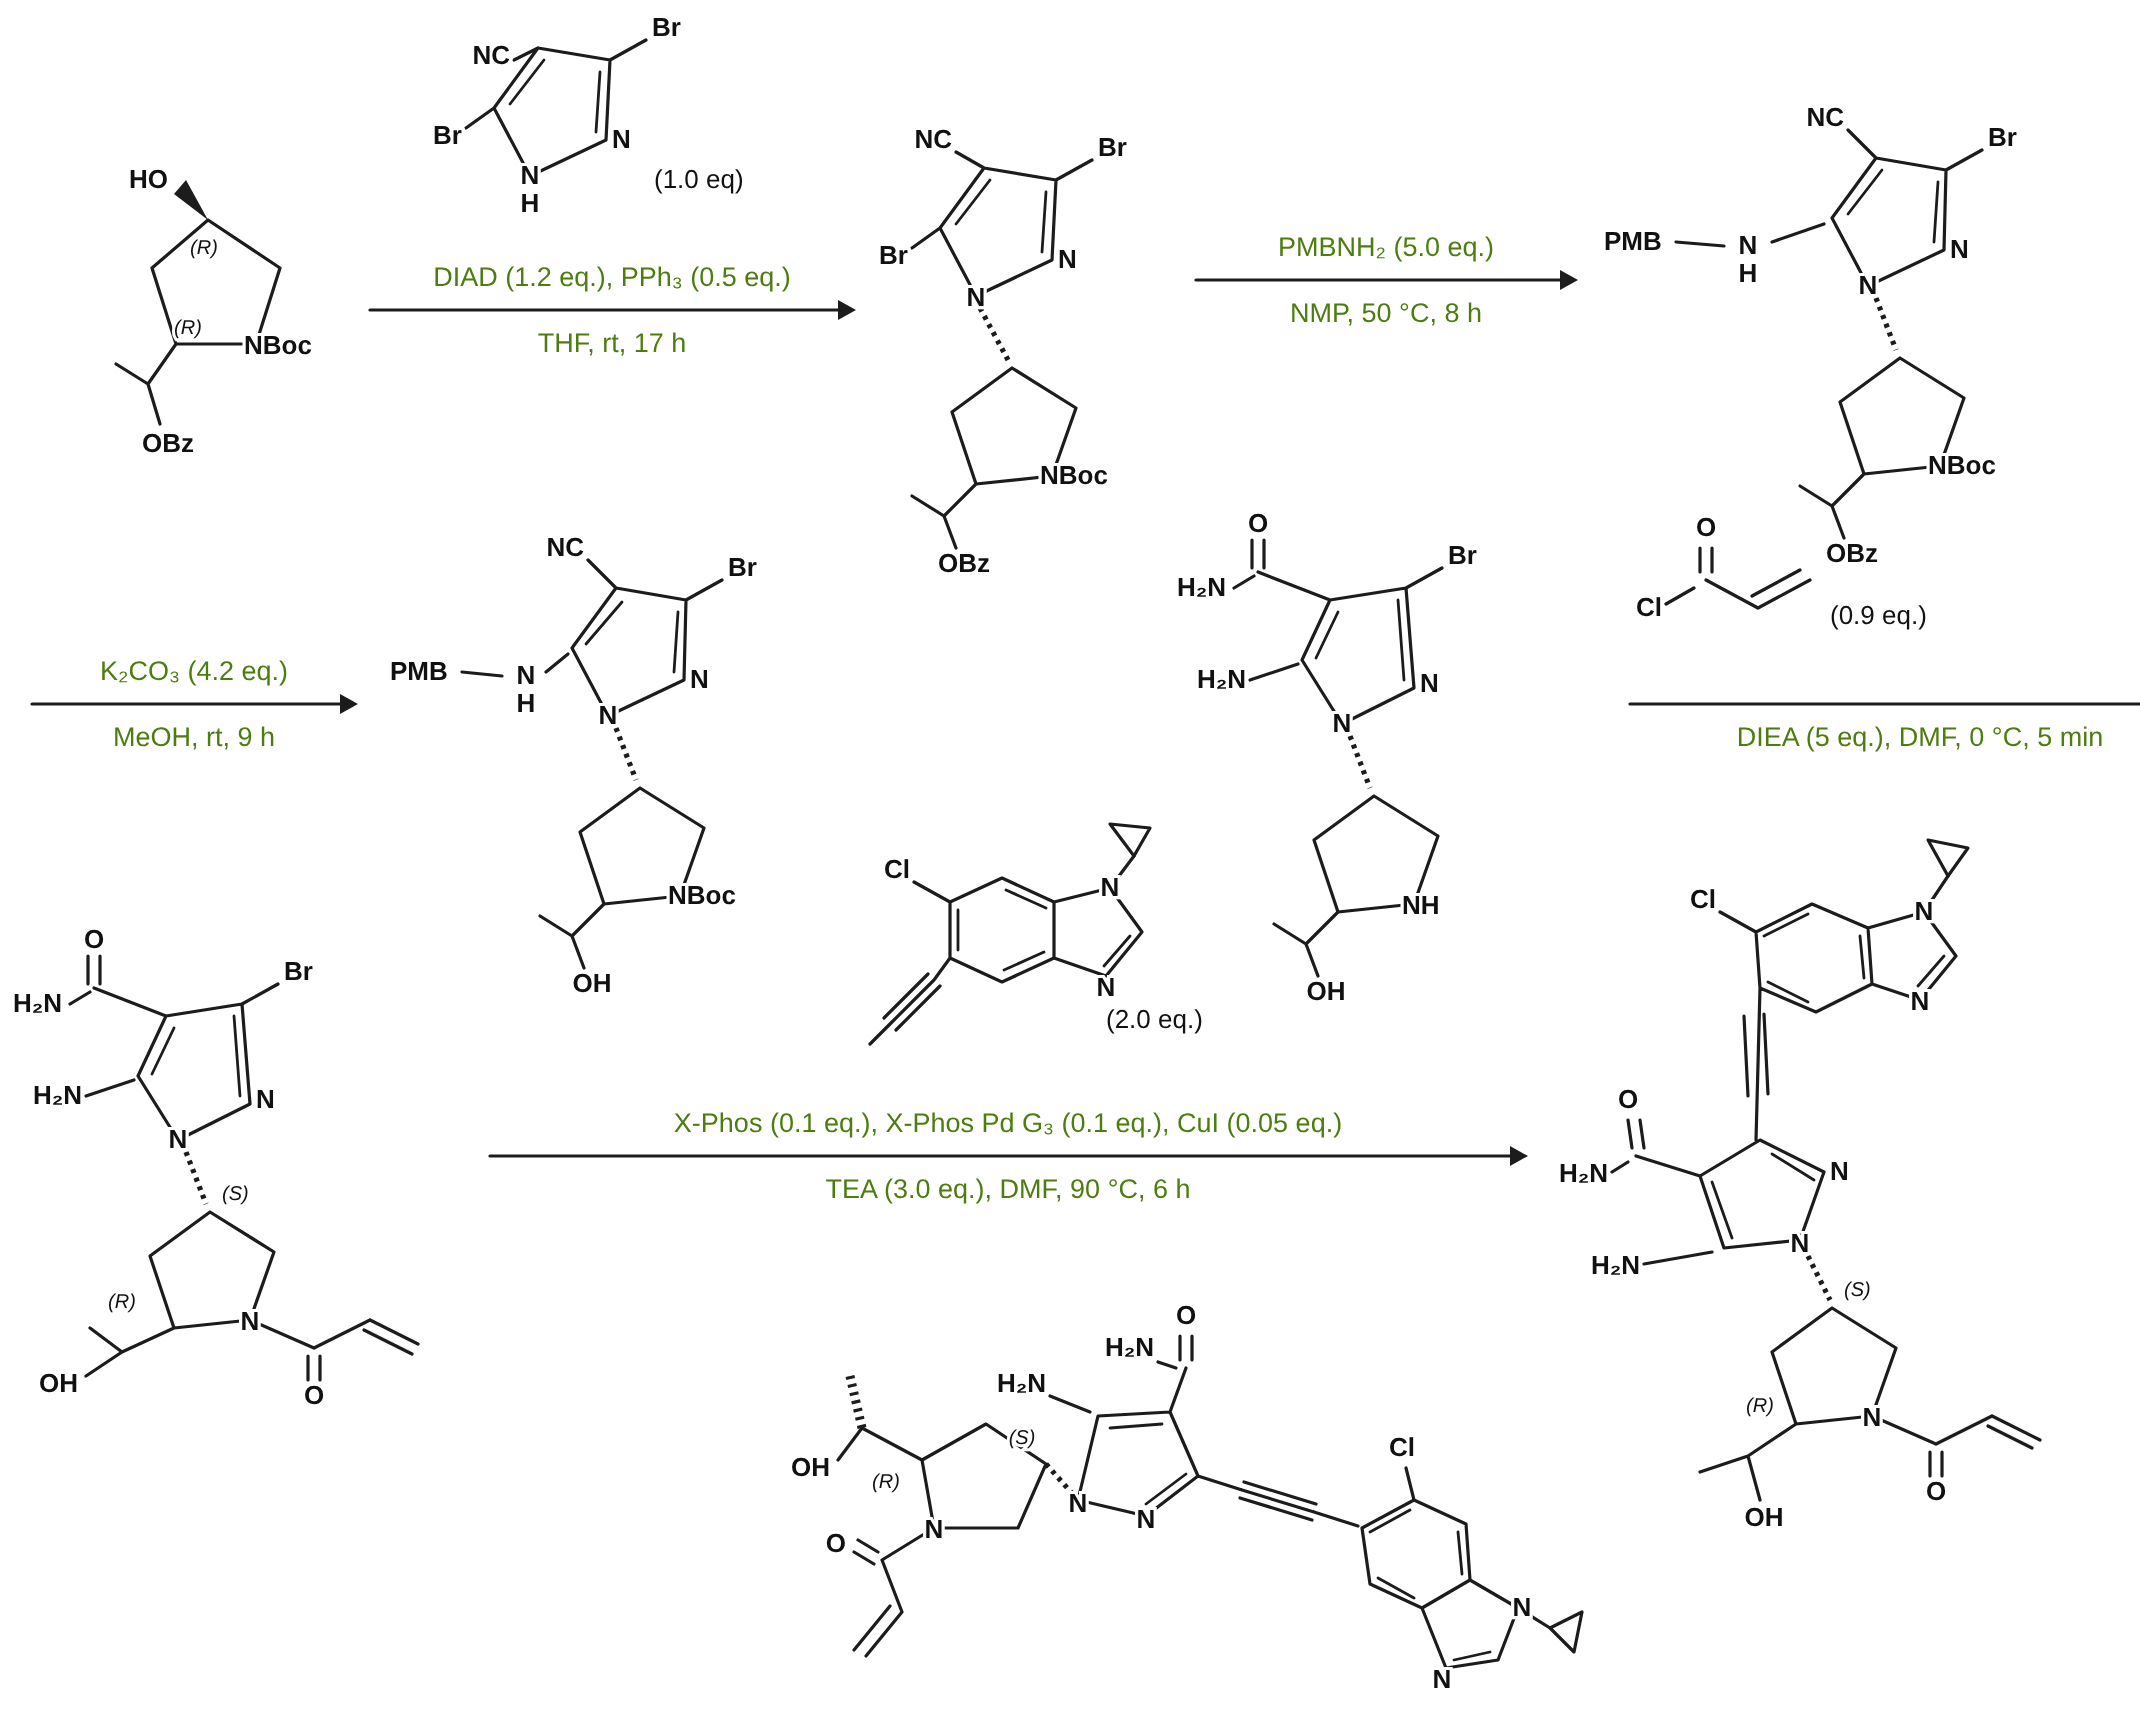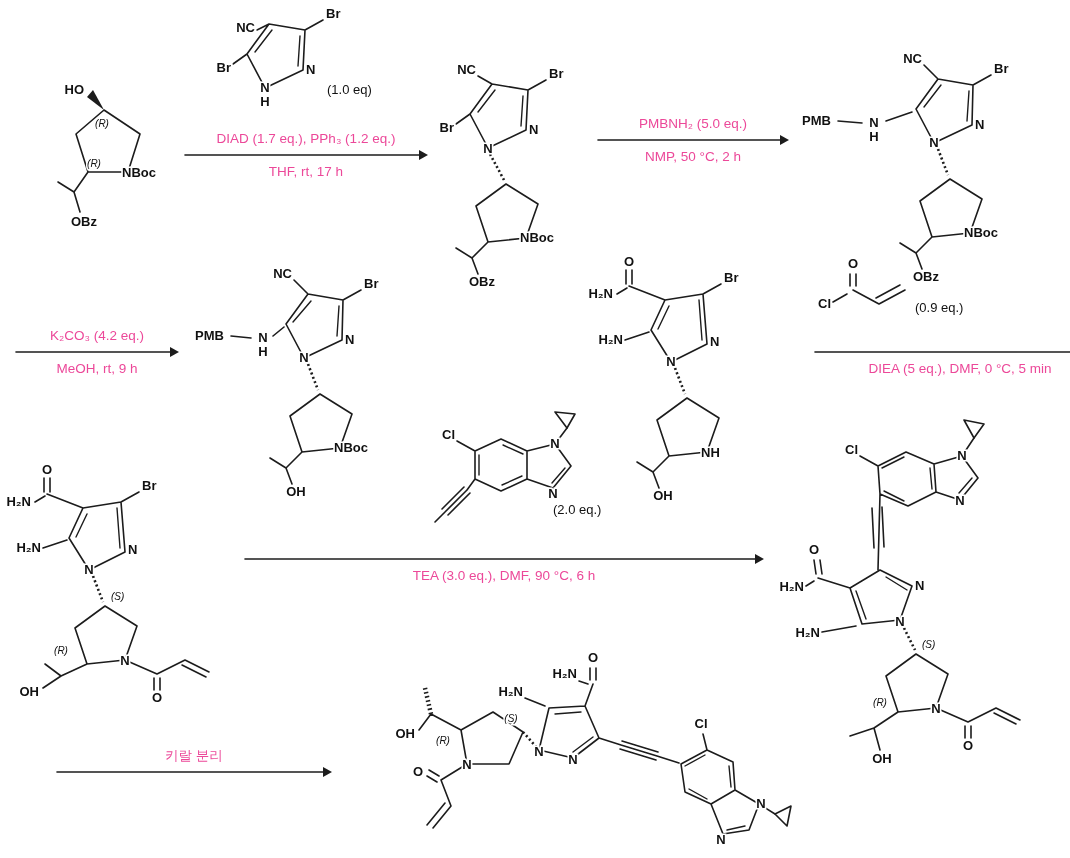--- a/index.html
+++ b/index.html
@@ -11,21 +11,21 @@
   .dashb { stroke:#1c1c1c; stroke-width:2.6; fill:none; stroke-dasharray:2,2.6; }
   .hashb { stroke:#1c1c1c; stroke-width:4.5; fill:none; stroke-dasharray:1.6,2.6; }
   .wedge { fill:#1c1c1c; stroke:none; }
   .ah { fill:#1c1c1c; stroke:none; }
   text.atom { font-family:"Liberation Sans",sans-serif; font-size:13px; font-weight:bold; fill:#111;
               stroke:#fff; stroke-width:3.2px; paint-order:stroke; }
   text.stereo { font-family:"Liberation Sans",sans-serif; font-size:10px; font-style:italic; font-weight:normal;
                 fill:#111; stroke:#fff; stroke-width:3px; paint-order:stroke; }
   text.eq { font-family:"Liberation Sans",sans-serif; font-size:13px; font-weight:normal; fill:#111; }
   .arrow-block { position:absolute; display:flex; flex-direction:column; align-items:center; }
-  .cond { font-size:13.5px; color:#ec4899; height:19px; line-height:19px; white-space:nowrap; text-align:left; }
+  .cond { font-size:13.5px; color:#4d7c0f; height:19px; line-height:19px; white-space:nowrap; text-align:left; }
 </style>
 </head>
 <body>
 
 <div class="canvas">
 
   <svg class="mol" style="left:48px;top:70px" width="140" height="165">
     <g>
       <path class="bond" d="M56,40 L92,64 L80,102 L40,102 L28,64 Z M40,102 L26,122 M26,122 L10,112 M26,122 L32,142"></path>
       <polygon class="wedge" points="56,40 39,27 45,20"></polygon>
@@ -195,35 +195,35 @@
     <text class="atom" x="196" y="32" text-anchor="end">H₂N</text>
     <text class="atom" x="212" y="16" text-anchor="middle">O</text>
     <text class="atom" x="158" y="110" text-anchor="middle">N</text>
     <text class="atom" x="192" y="118" text-anchor="middle">N</text>
     <text class="atom" x="320" y="82" text-anchor="middle">Cl</text>
     <text class="atom" x="380" y="162" text-anchor="middle">N</text>
     <text class="atom" x="340" y="198" text-anchor="middle">N</text>
   </svg>
 
   <div class="arrow-block" style="left:183px;top:129px;width:246px">
-    <div class="cond">DIAD (1.7 eq.), PPh₃ (1.2 eq.)</div>
+    <div class="cond">DIAD (1.2 eq.), PPh₃ (0.5 eq.)</div>
     <svg width="246" height="14">
         <line class="bond" x1="2" y1="7" x2="237" y2="7"></line>
         <polygon class="ah" points="236,2 245,7 236,12"></polygon>
       </svg>
     <div class="cond">THF, rt, 17 h</div>
   </div>
 
   <div class="arrow-block" style="left:596px;top:114px;width:194px">
     <div class="cond">PMBNH₂ (5.0 eq.)</div>
     <svg width="194" height="14">
         <line class="bond" x1="2" y1="7" x2="185" y2="7"></line>
         <polygon class="ah" points="184,2 193,7 184,12"></polygon>
       </svg>
-    <div class="cond">NMP, 50 °C, 2 h</div>
+    <div class="cond">NMP, 50 °C, 8 h</div>
   </div>
 
   <div class="arrow-block" style="left:14px;top:326px;width:166px">
     <div class="cond">K₂CO₃ (4.2 eq.)</div>
     <svg width="166" height="14">
         <line class="bond" x1="2" y1="7" x2="157" y2="7"></line>
         <polygon class="ah" points="156,2 165,7 156,12"></polygon>
       </svg>
     <div class="cond">MeOH, rt, 9 h</div>
   </div>
@@ -232,29 +232,22 @@
   <div class="arrow-block" style="left:813px;top:326px;width:294px">
     <div class="cond"></div>
     <svg width="294" height="14">
         <line class="bond" x1="2" y1="7" x2="285" y2="7"></line>
         <polygon class="ah" points="284,2 293,7 284,12"></polygon>
       </svg>
     <div class="cond">DIEA (5 eq.), DMF, 0 °C, 5 min</div>
   </div>
 
   <div class="arrow-block" style="left:243px;top:552px;width:522px">
+    <div class="cond">X-Phos (0.1 eq.), X-Phos Pd G₃ (0.1 eq.), CuI (0.05 eq.)</div>
     <svg width="522" height="14">
         <line class="bond" x1="2" y1="7" x2="513" y2="7"></line>
         <polygon class="ah" points="512,2 521,7 512,12"></polygon>
       </svg>
     <div class="cond">TEA (3.0 eq.), DMF, 90 °C, 6 h</div>
   </div>
 
-  <div class="arrow-block" style="left:55px;top:746px;width:278px">
-    <div class="cond">키랄 분리</div>
-    <svg width="278" height="14">
-        <line class="bond" x1="2" y1="7" x2="269" y2="7"></line>
-        <polygon class="ah" points="268,2 277,7 268,12"></polygon>
-      </svg>
-    <div class="cond"></div>
-  </div>
 
 </div>
 
 </body></html>

